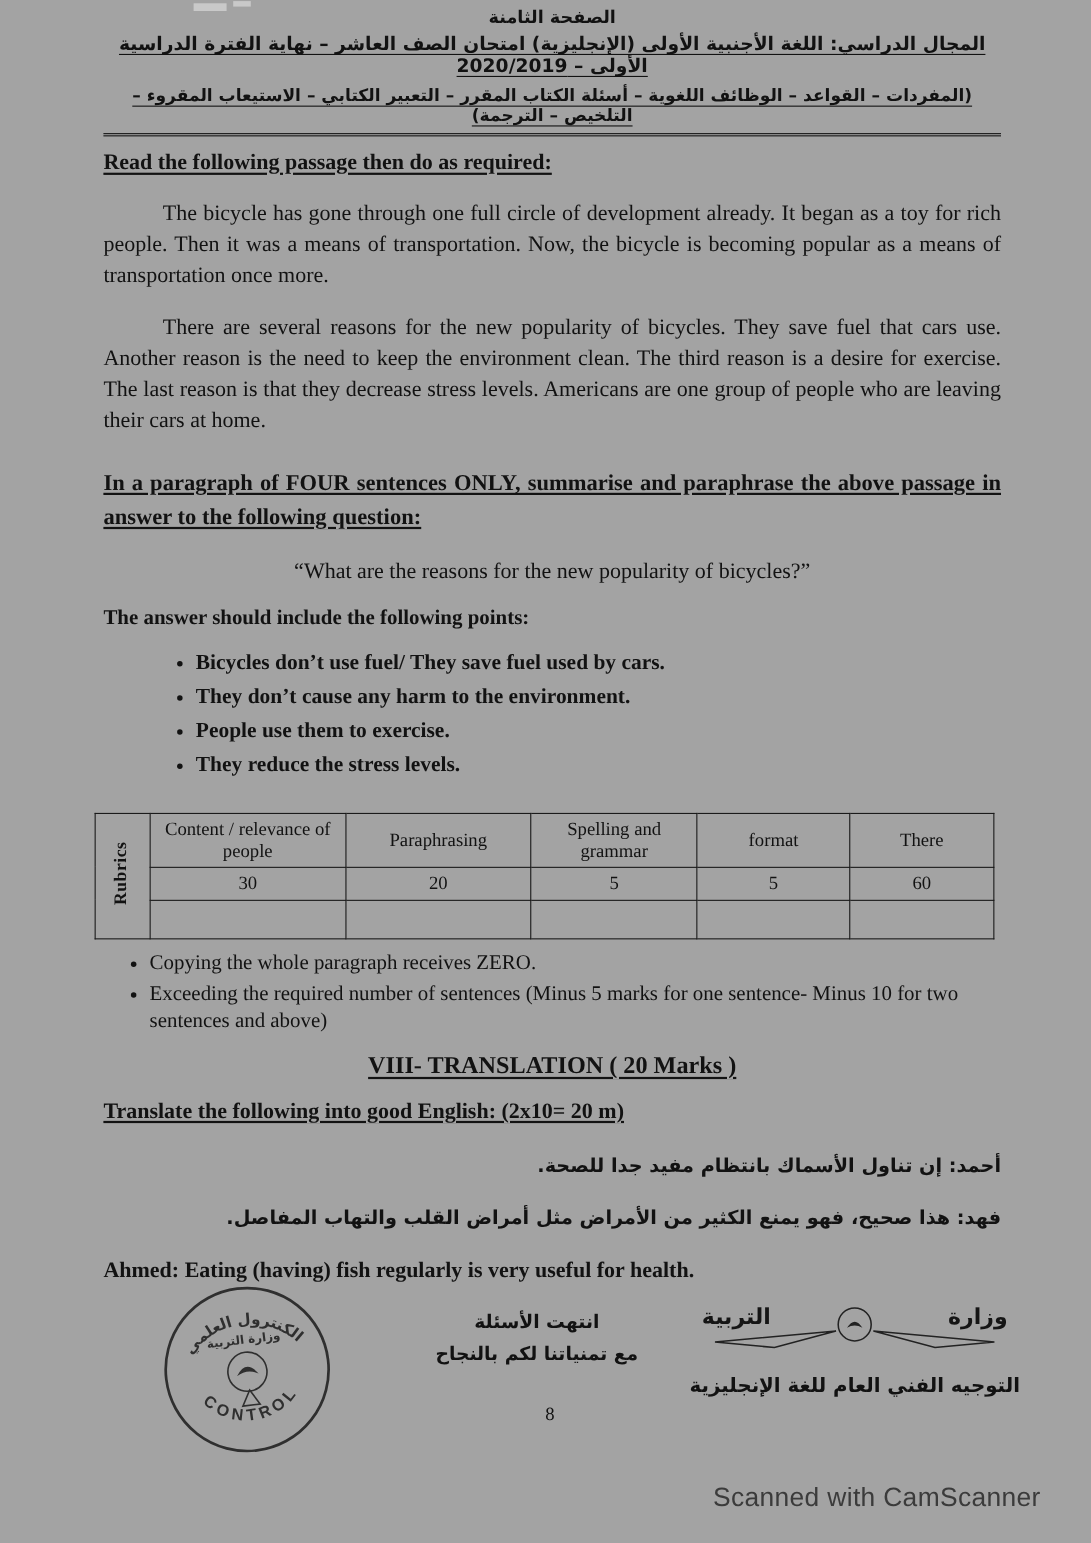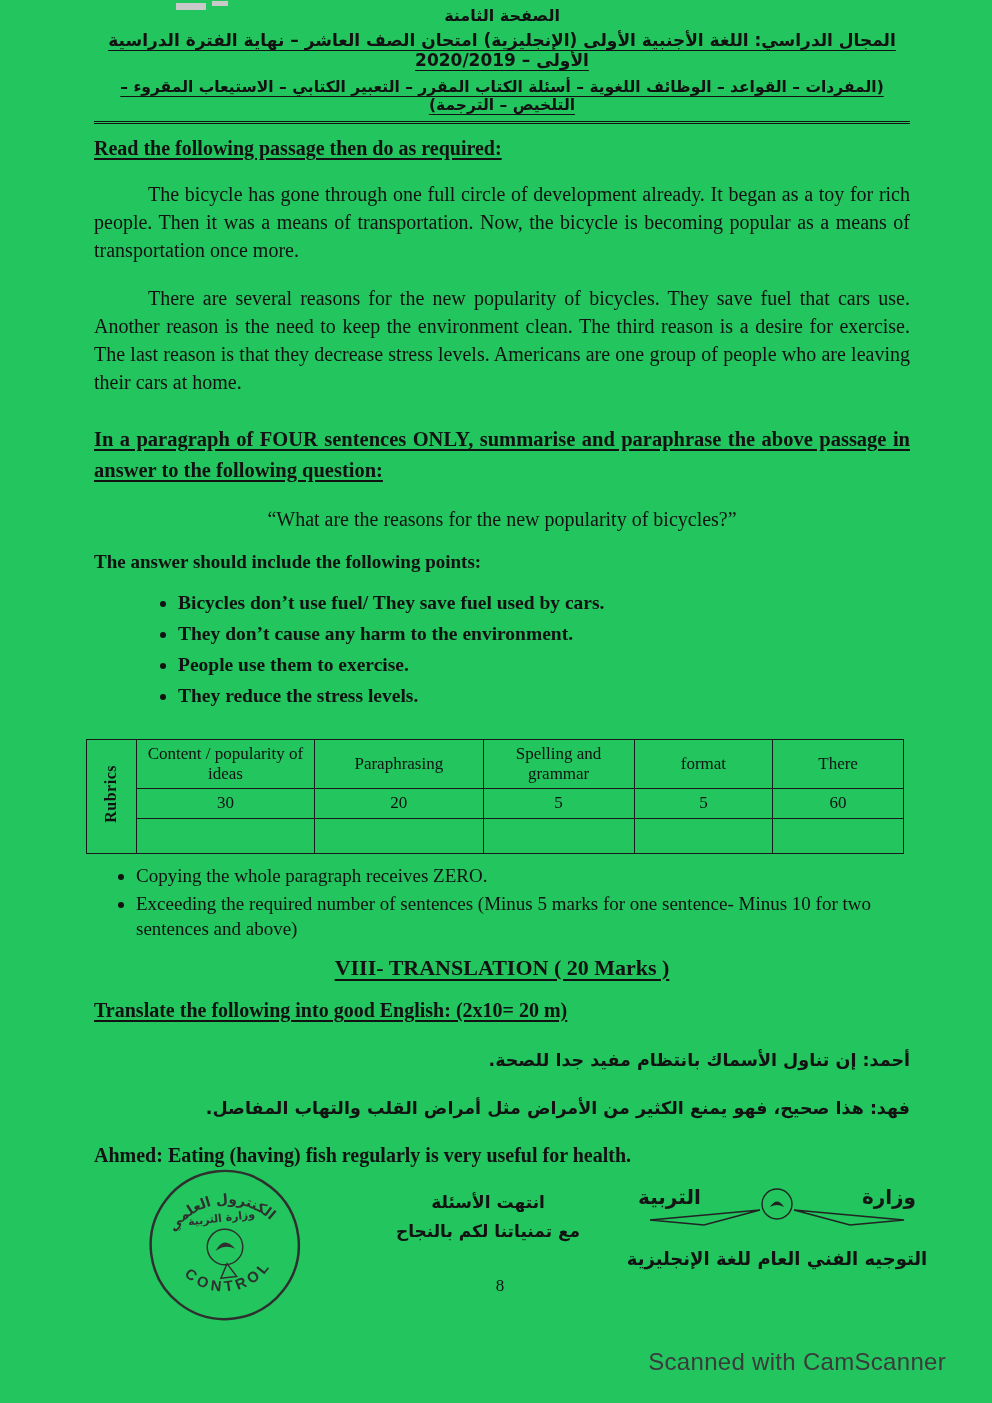--- a/index.html
+++ b/index.html
@@ -1,17 +1,17 @@
 <!DOCTYPE html>
 <html><head>
 <meta charset="utf-8">
 <style>
   html,body{margin:0;padding:0;}
   body{background:#d9d9d9;font-family:"Liberation Serif",serif;}
-  .page{position:relative;width:992px;height:1403px;margin:0 auto;background:#22c55e;color:#121212;overflow:hidden;}
+  .page{position:relative;width:992px;height:1403px;margin:0 auto;background:#a3a3a3;color:#121212;overflow:hidden;}
   .content{padding:6px 82px 0 94px;}
   .ar{font-family:"DejaVu Sans",sans-serif;direction:rtl;}
   .center{text-align:center;}
   
   .doc-header{padding-bottom:7px;border-bottom:3px double #151515;}
   .page-label{font-size:16px;font-weight:700;margin-bottom:5px;}
   .hline1{font-size:17px;font-weight:700;margin-bottom:8px;text-decoration:underline;text-underline-offset:4px;}
   .hline2{font-size:15.5px;font-weight:700;text-decoration:underline;text-underline-offset:4px;}
   
   .sec-title{font-size:22px;text-align:center;font-weight:700;text-decoration:underline;text-underline-offset:4px;margin-top:13px;}
@@ -85,21 +85,21 @@
         <li>They don’t cause any harm to the environment.</li>
         <li>People use them to exercise.</li>
         <li>They reduce the stress levels.</li>
       </ul>
     </section>
 
     <table class="rubrics">
       <tbody>
           <tr>
         <td class="vlabel" rowspan="3"><span>Rubrics</span></td>
-        <th class="col-c1">Content / popularity of ideas</th>
+        <th class="col-c1">Content / relevance of people</th>
         <th class="col-c2">Paraphrasing</th>
         <th class="col-c3">Spelling and grammar</th>
         <th class="col-c4">format</th>
         <th class="col-c5">There</th>
       </tr>
       <tr class="val-row">
         <td>30</td>
         <td>20</td>
         <td>5</td>
         <td>5</td>

